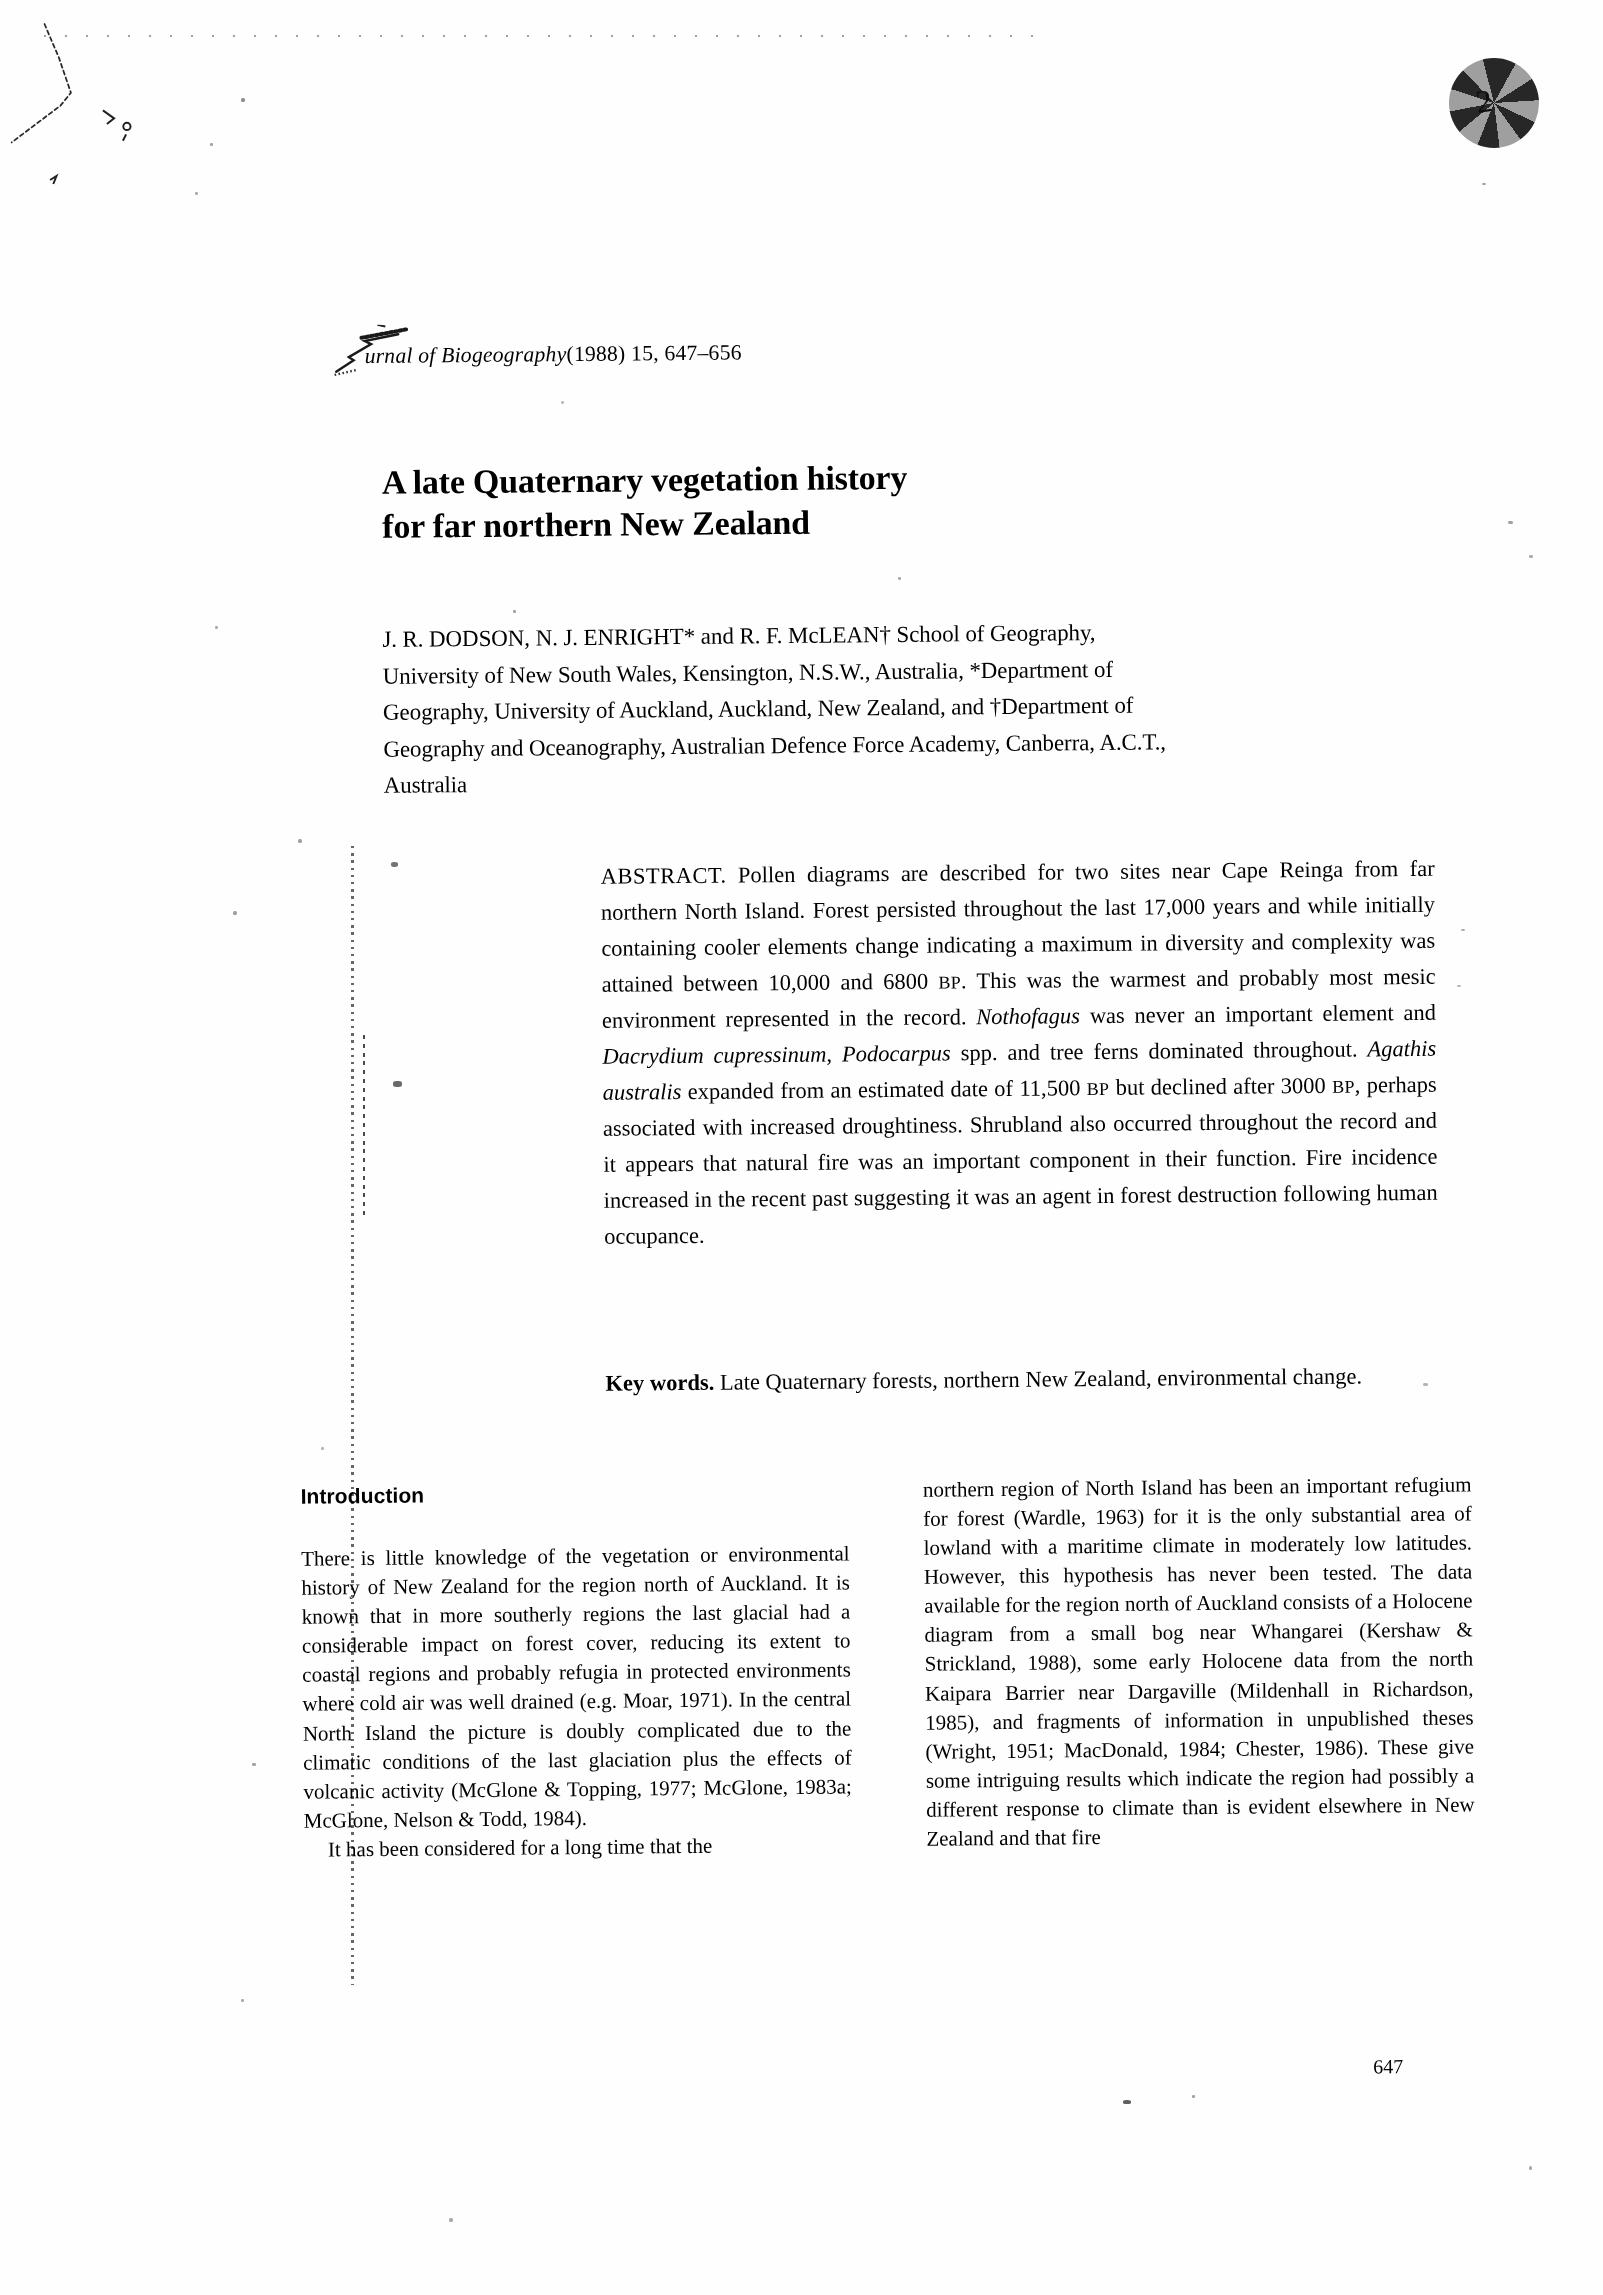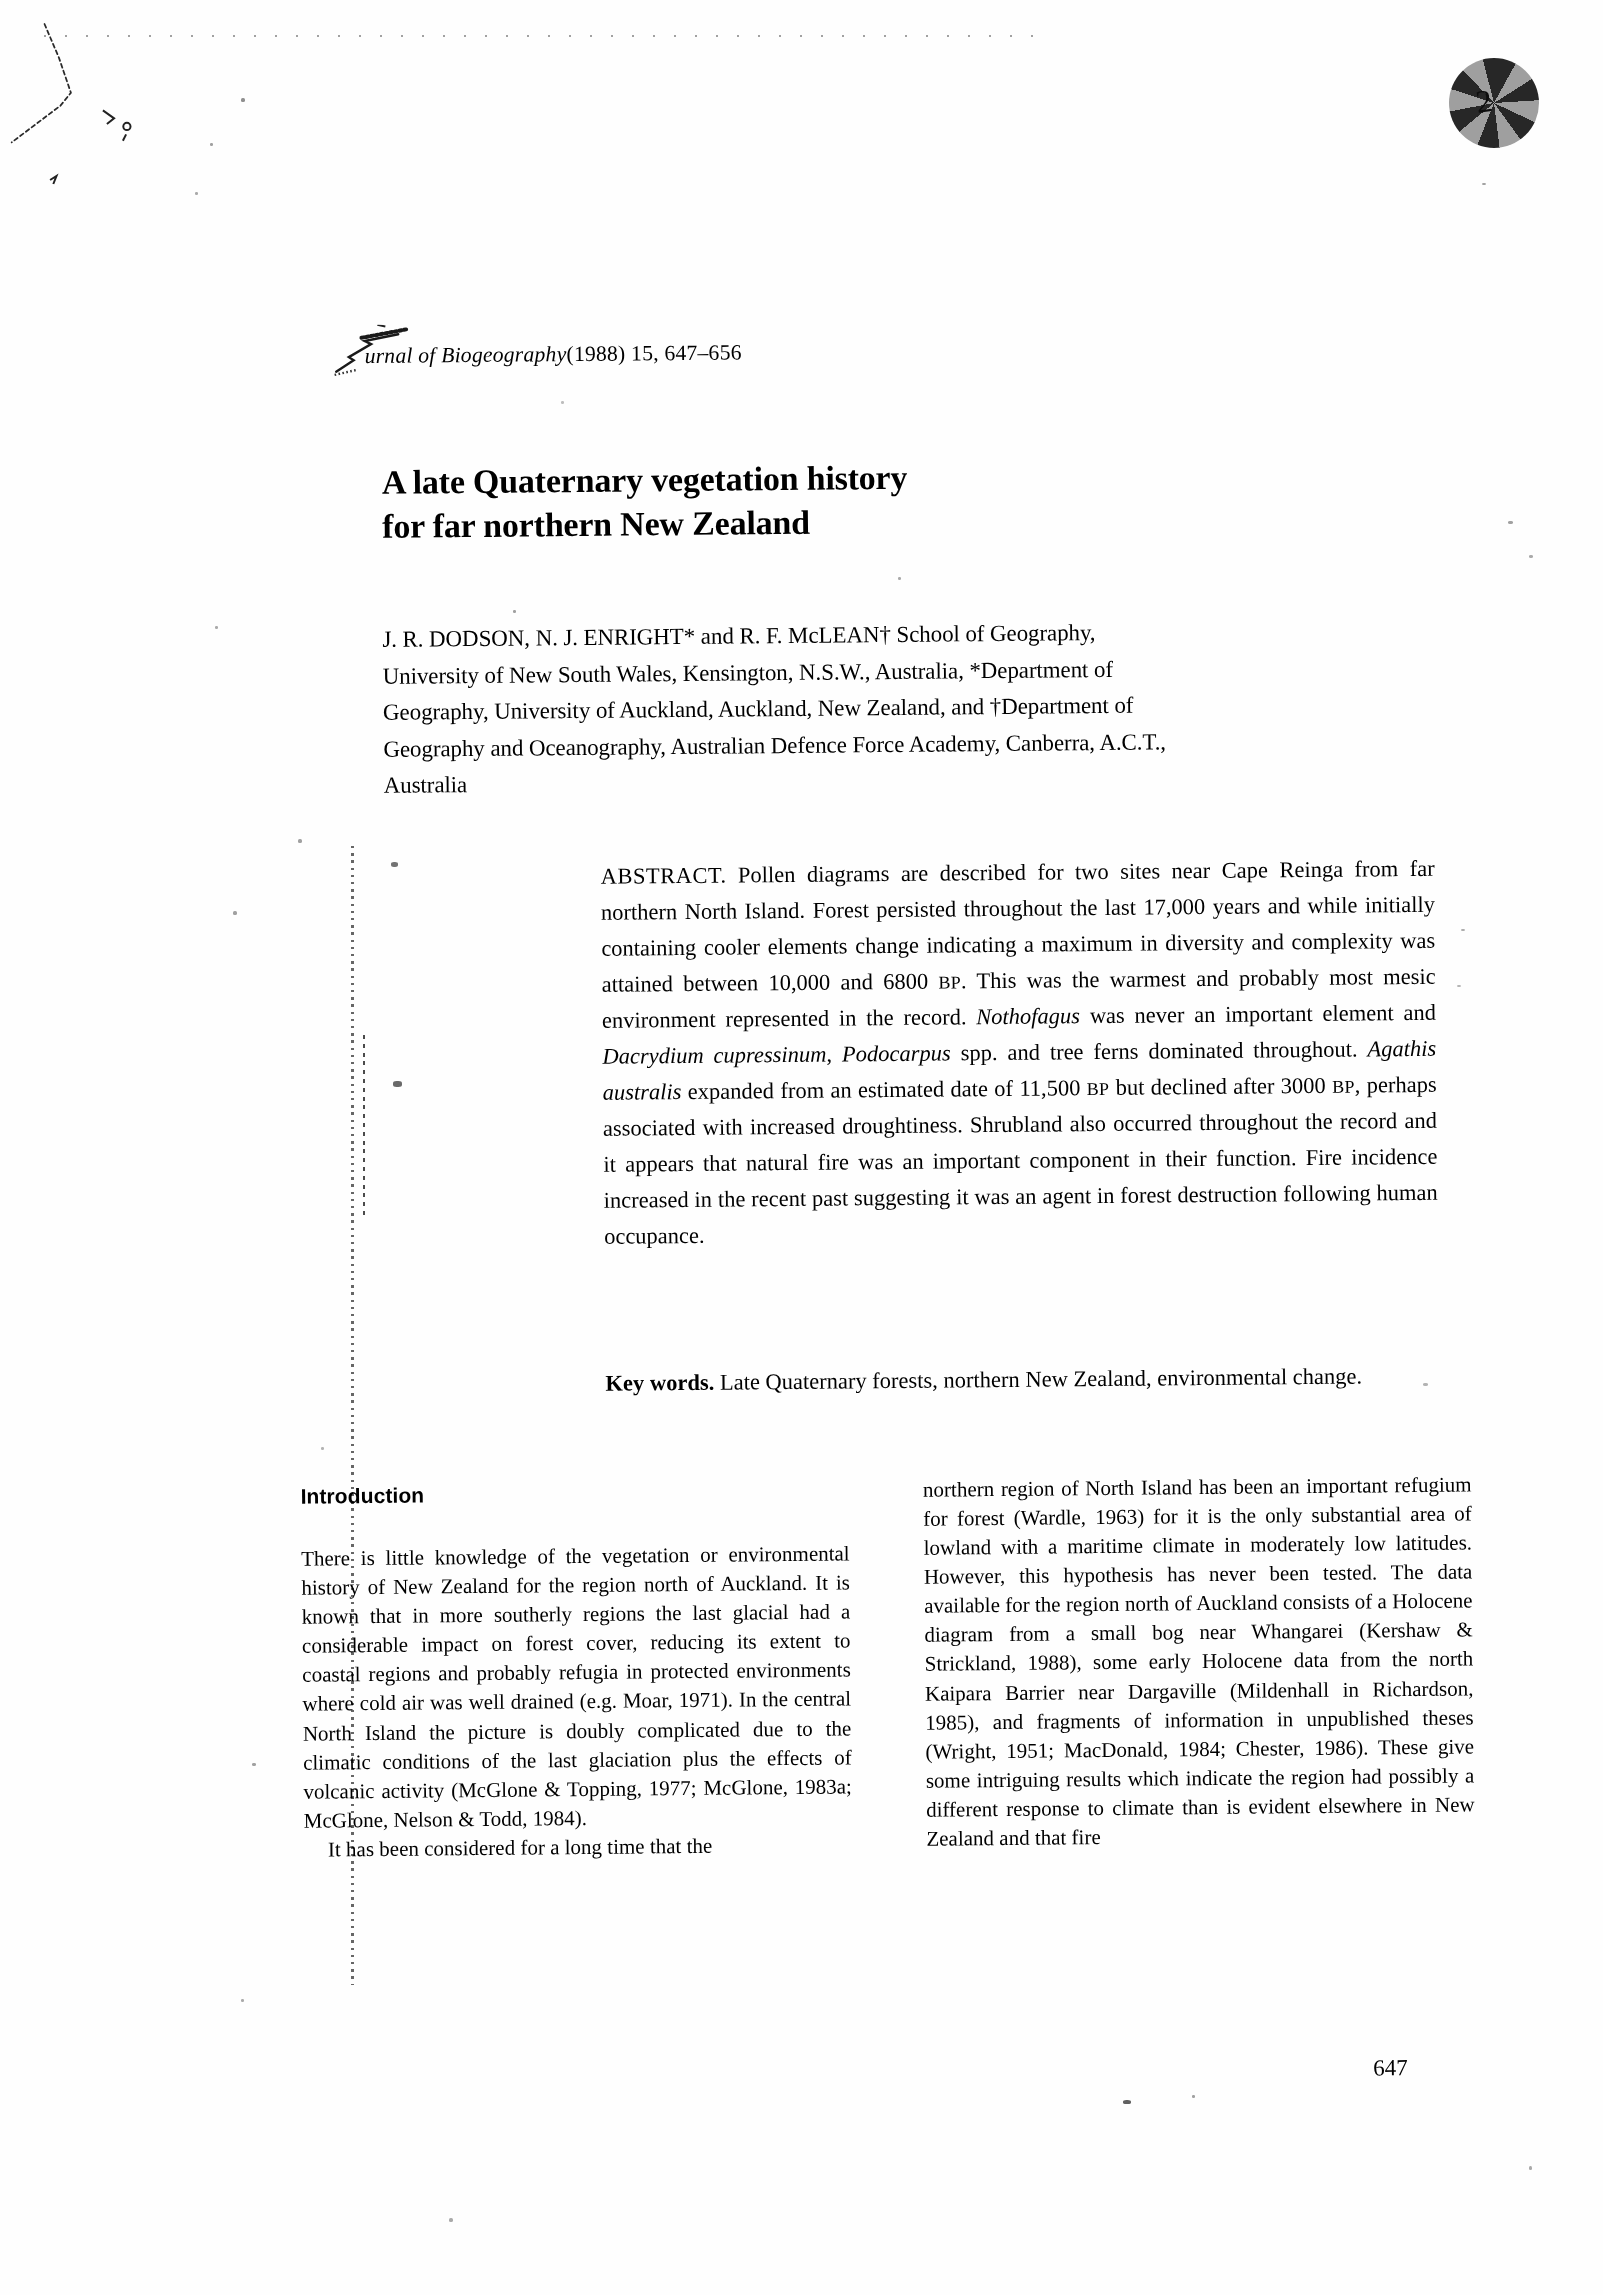--- a/index.html
+++ b/index.html
@@ -128,21 +128,21 @@
     letter-spacing: 0.1px;
   }
   .body-col p { margin: 0; }
   .body-col p.indent { text-indent: 24px; }
 
   
   #page-number {
     position: absolute;
     left: 1364px;
     top: 2061px;
-    font-size: 23px;
+    font-size: 20px;
   }
 
   
   
   #dot-rule {
     position: absolute;
     left: 351px;
     top: 846px;
     width: 3.2px;
     height: 1139px;

